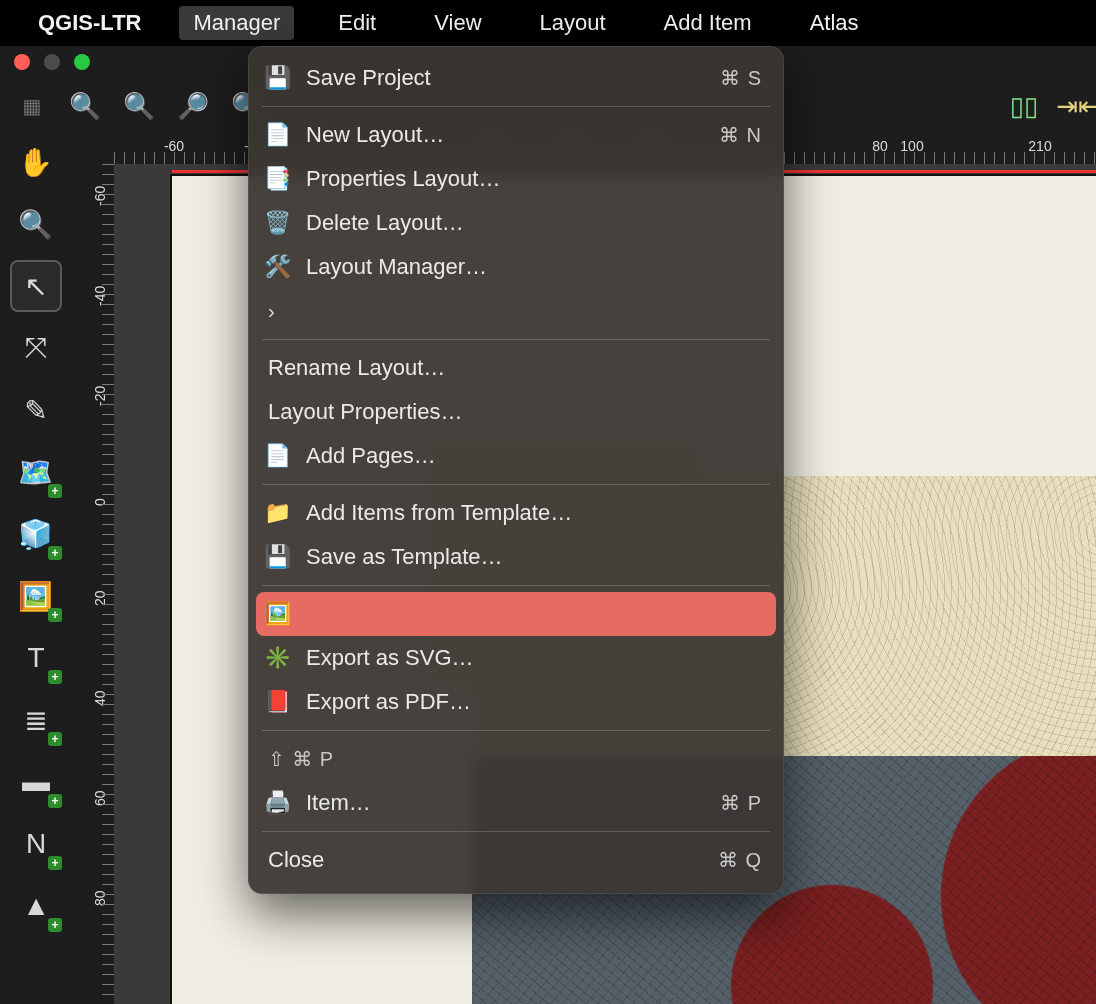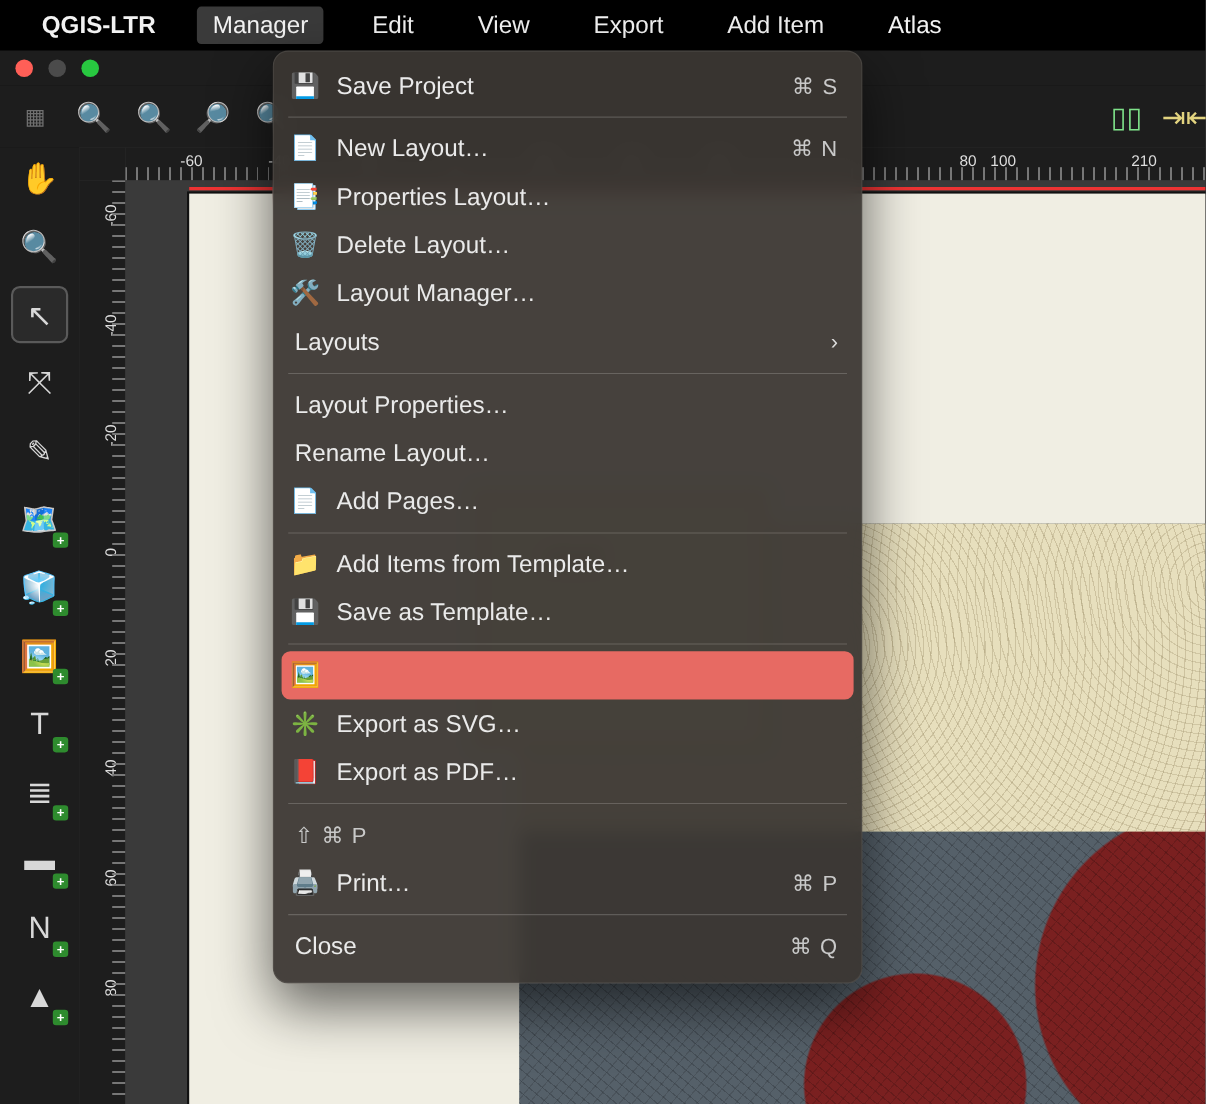--- a/index.html
+++ b/index.html
@@ -226,21 +226,21 @@
 </style>
 </head>
 <body>
 
 <div class="menubar">
   <span class="apple"></span>
   <span class="app-name">QGIS-LTR</span>
   <span class="menu active">Manager</span>
   <span class="menu">Edit</span>
   <span class="menu">View</span>
-  <span class="menu">Export</span>
+  <span class="menu">Layout</span>
   <span class="menu">Add Item</span>
   <span class="menu">Atlas</span>
 </div>
 
 <div class="titlebar">
   <div class="tl red"></div>
   <div class="tl gray"></div>
   <div class="tl green"></div>
 </div>
 
@@ -329,30 +329,29 @@
     </div>
     <div class="mi">
       <span class="ico">🗑️</span>
       <span class="label">Delete Layout…</span>
     </div>
     <div class="mi">
       <span class="ico">🛠️</span>
       <span class="label">Layout Manager…</span>
     </div>
     <div class="mi noicon sub">
-      <span class="label">Layouts</span>
       <span class="chev">›</span>
     </div>
     <hr>
+    <div class="mi noicon">
+      <span class="label">Rename Layout…</span>
+    </div>
     <div class="mi noicon">
       <span class="label">Layout Properties…</span>
     </div>
-    <div class="mi noicon">
-      <span class="label">Rename Layout…</span>
-    </div>
     <div class="mi">
       <span class="ico">📄</span>
       <span class="label">Add Pages…</span>
     </div>
     <hr>
     <div class="mi">
       <span class="ico">📁</span>
       <span class="label">Add Items from Template…</span>
     </div>
     <div class="mi">
@@ -370,21 +369,21 @@
     <div class="mi">
       <span class="ico">📕</span>
       <span class="label">Export as PDF…</span>
     </div>
     <hr>
     <div class="mi noicon">
       <span class="accel">⇧ ⌘ P</span>
     </div>
     <div class="mi">
       <span class="ico">🖨️</span>
-      <span class="label">Print…</span>
+      <span class="label">Item…</span>
       <span class="accel">⌘ P</span>
     </div>
     <hr>
     <div class="mi noicon">
       <span class="label">Close</span>
       <span class="accel">⌘ Q</span>
     </div>
   </div>
 
 </body></html>

